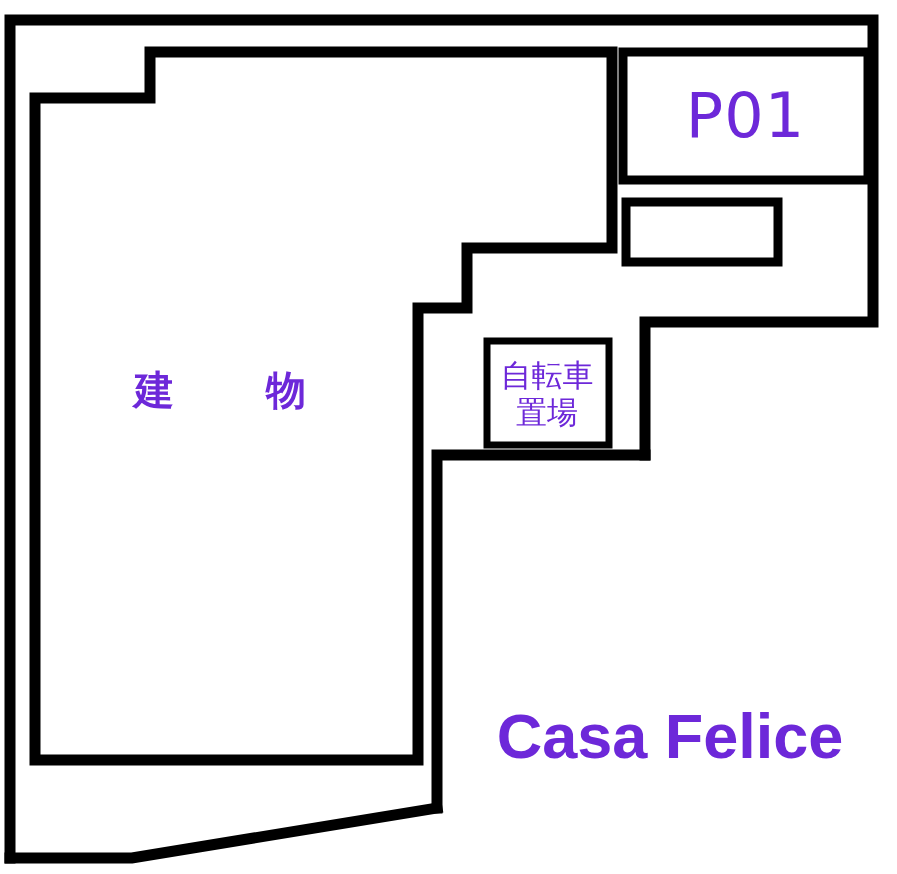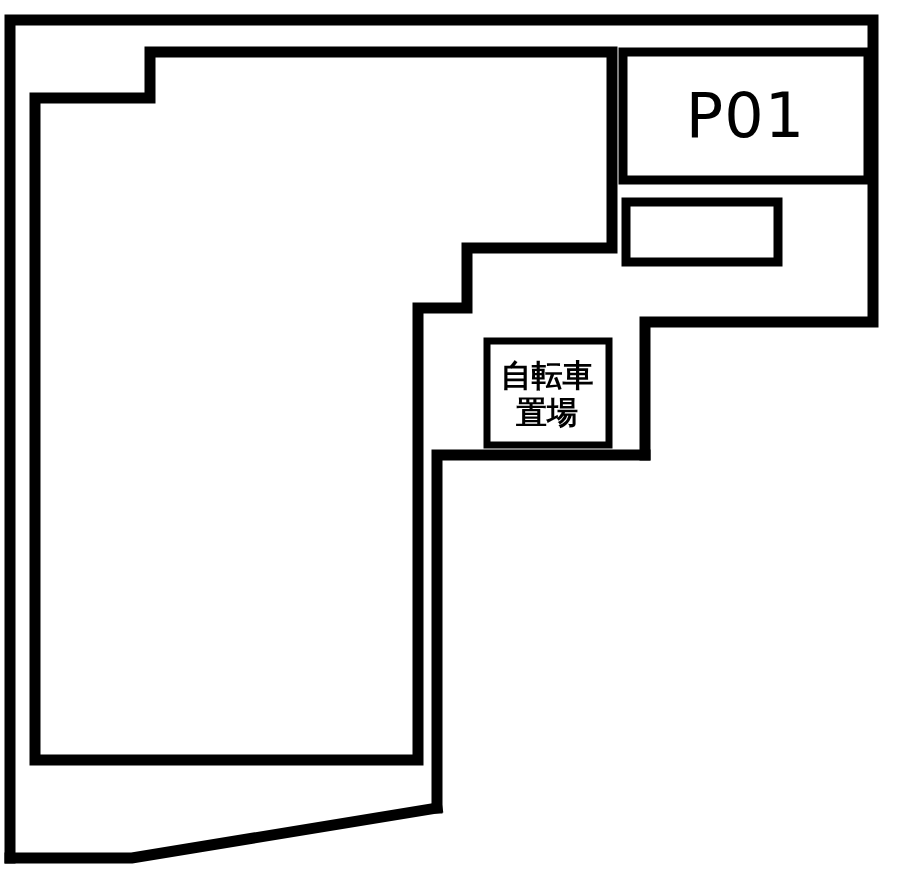--- a/index.html
+++ b/index.html
@@ -22,21 +22,21 @@
     position: absolute;
     left: 0;
     top: 0;
     width: 897px;
     height: 874px;
     display: block;
   }
   
   .plan-label {
     position: absolute;
-    color: #000000;
+    color: #6d28d9;
     white-space: pre;
     line-height: 1;
     user-select: none;
   }
   .label-p01 {
     left: 623px;
     top: 52px;
     width: 245px;
     height: 128px;
     display: flex;
@@ -63,21 +63,21 @@
   .label-bicycle {
     left: 487px;
     top: 344px;
     width: 120px;
     height: 100px;
     display: flex;
     flex-direction: column;
     align-items: center;
     justify-content: center;
     font-family: "DejaVu Sans", sans-serif;
-    font-weight: 700;
+    font-weight: 400;
     font-size: 31px;
     line-height: 1.18;
   }
   .label-bicycle span { display: block; }
   .label-building {
     left: 110px;
     top: 358px;
     width: 220px;
     height: 64px;
     display: flex;
@@ -127,15 +127,17 @@
   </svg>
 
   <div class="plan-label label-p01">P01</div>
 
 
   <div class="plan-label label-bicycle">
     <span>自転車</span>
     <span>置場</span>
   </div>
 
+  <div class="plan-label label-building">建　物</div>
 
+  <div class="plan-label label-title">Casa Felice</div>
 
 </div>
 
 </body></html>

